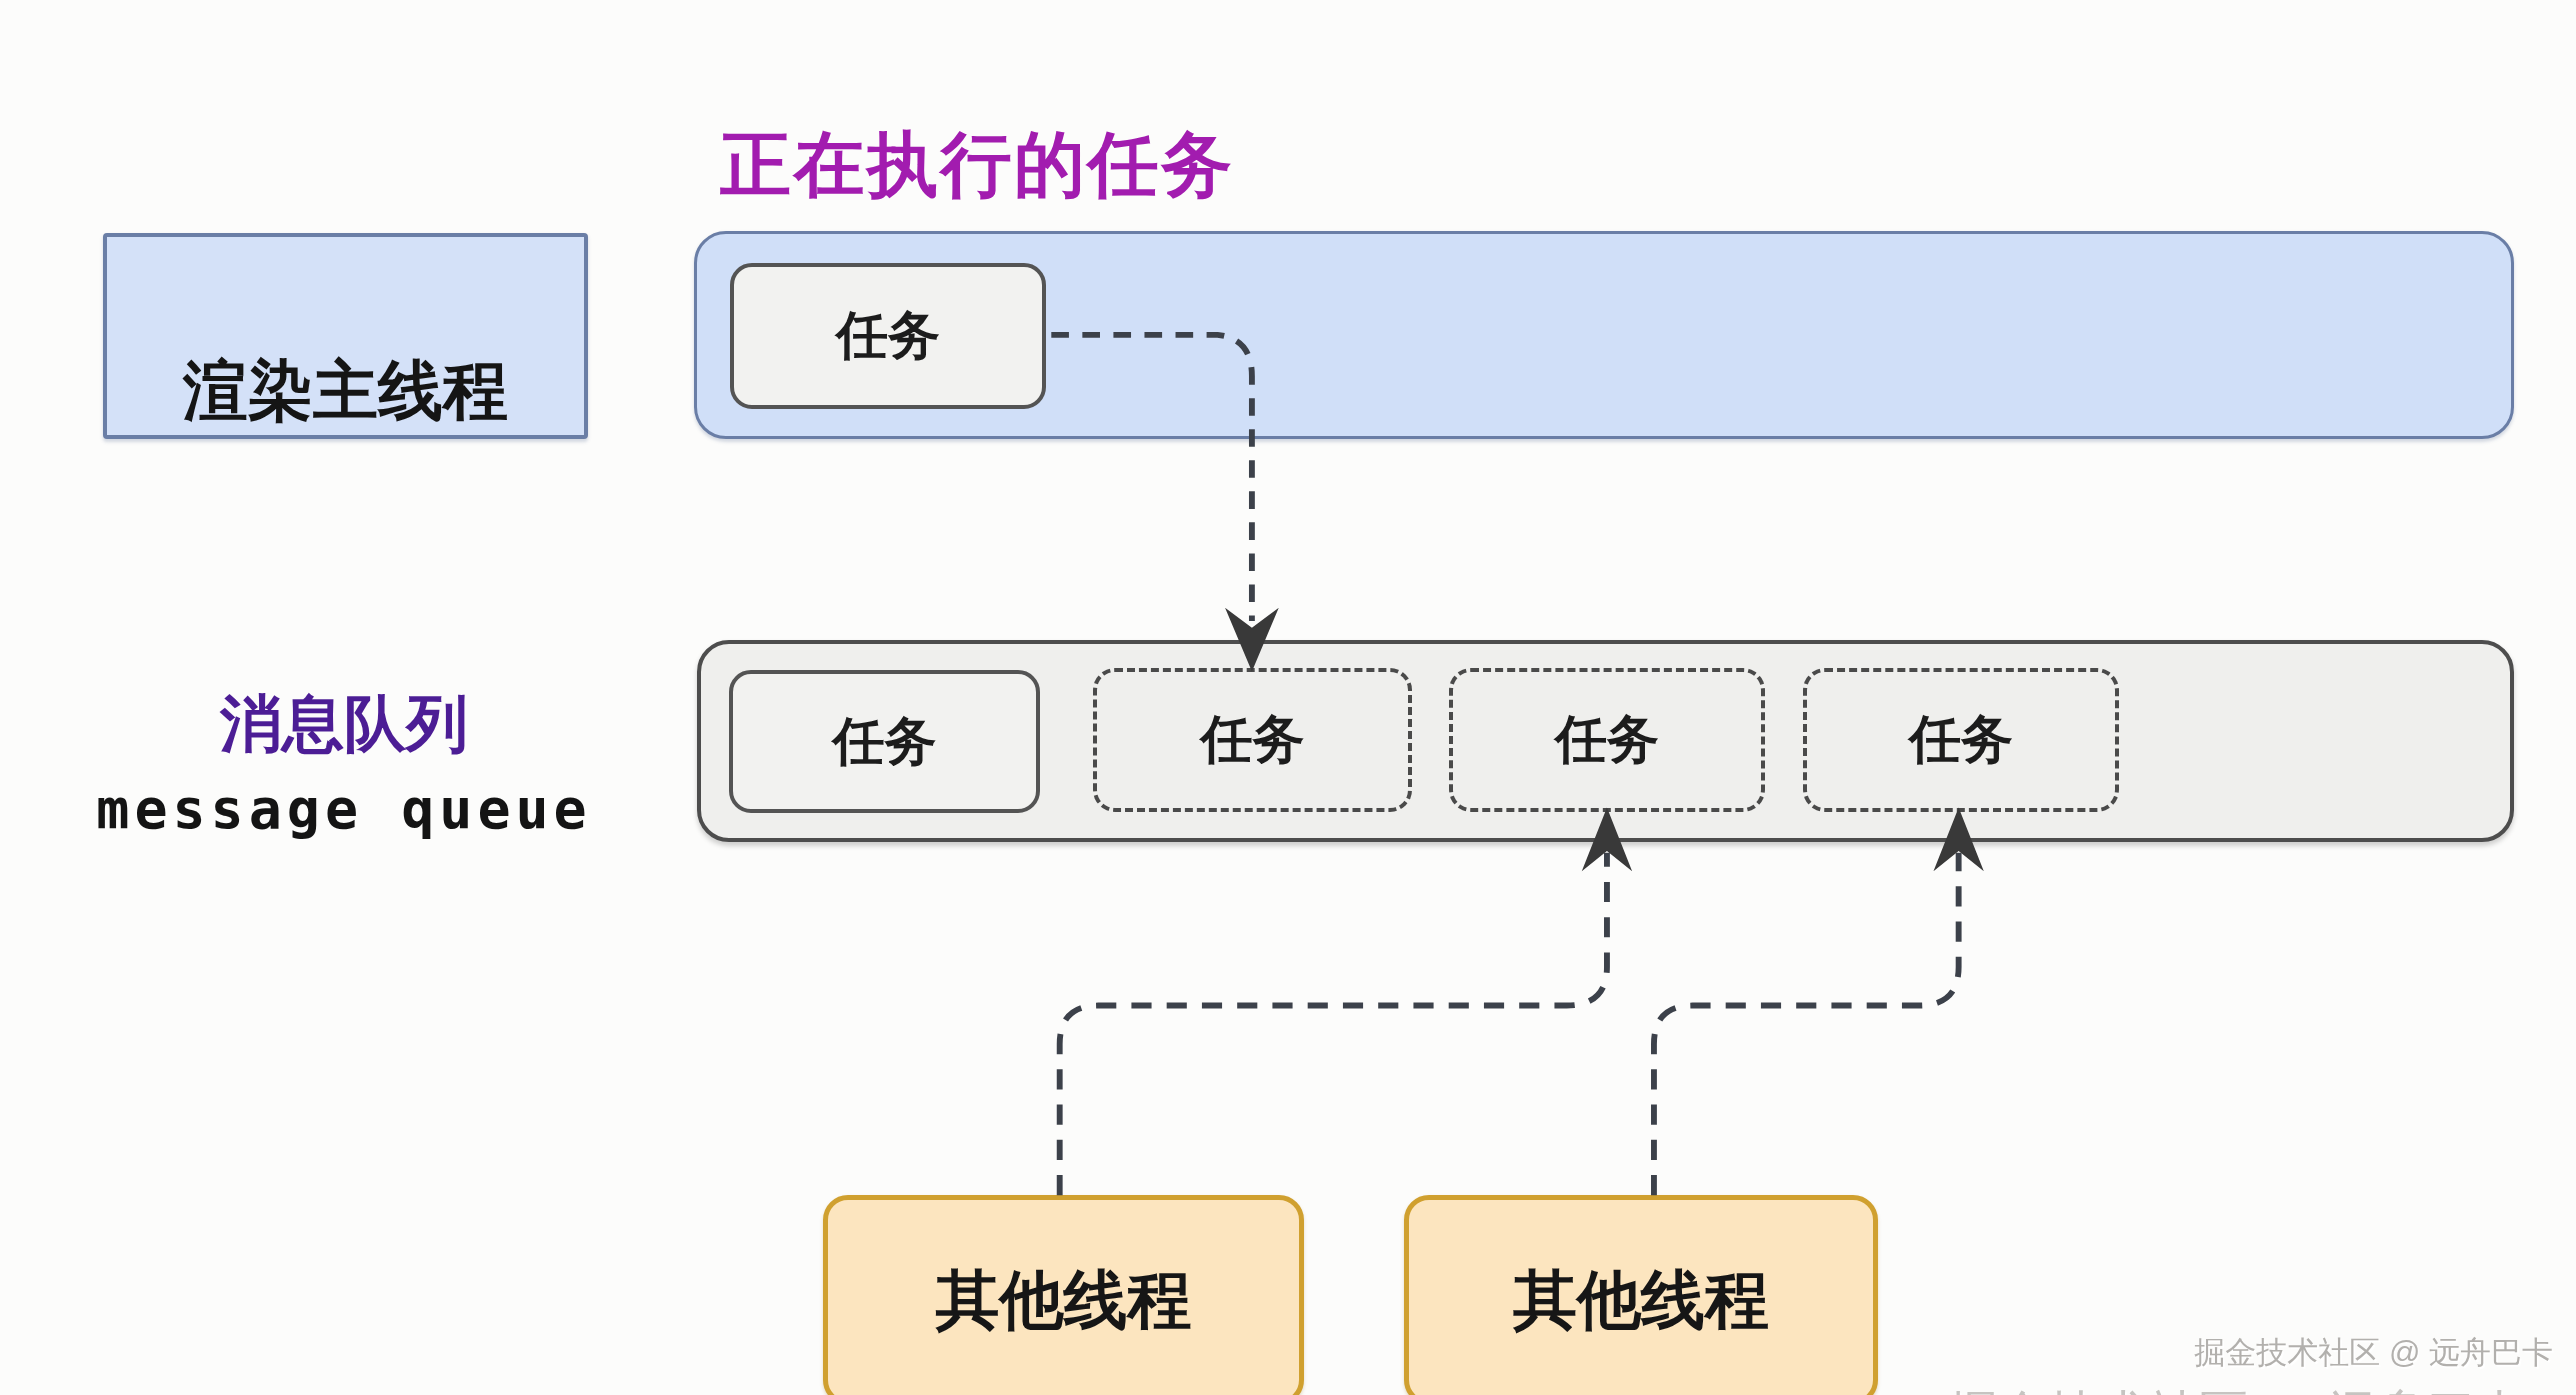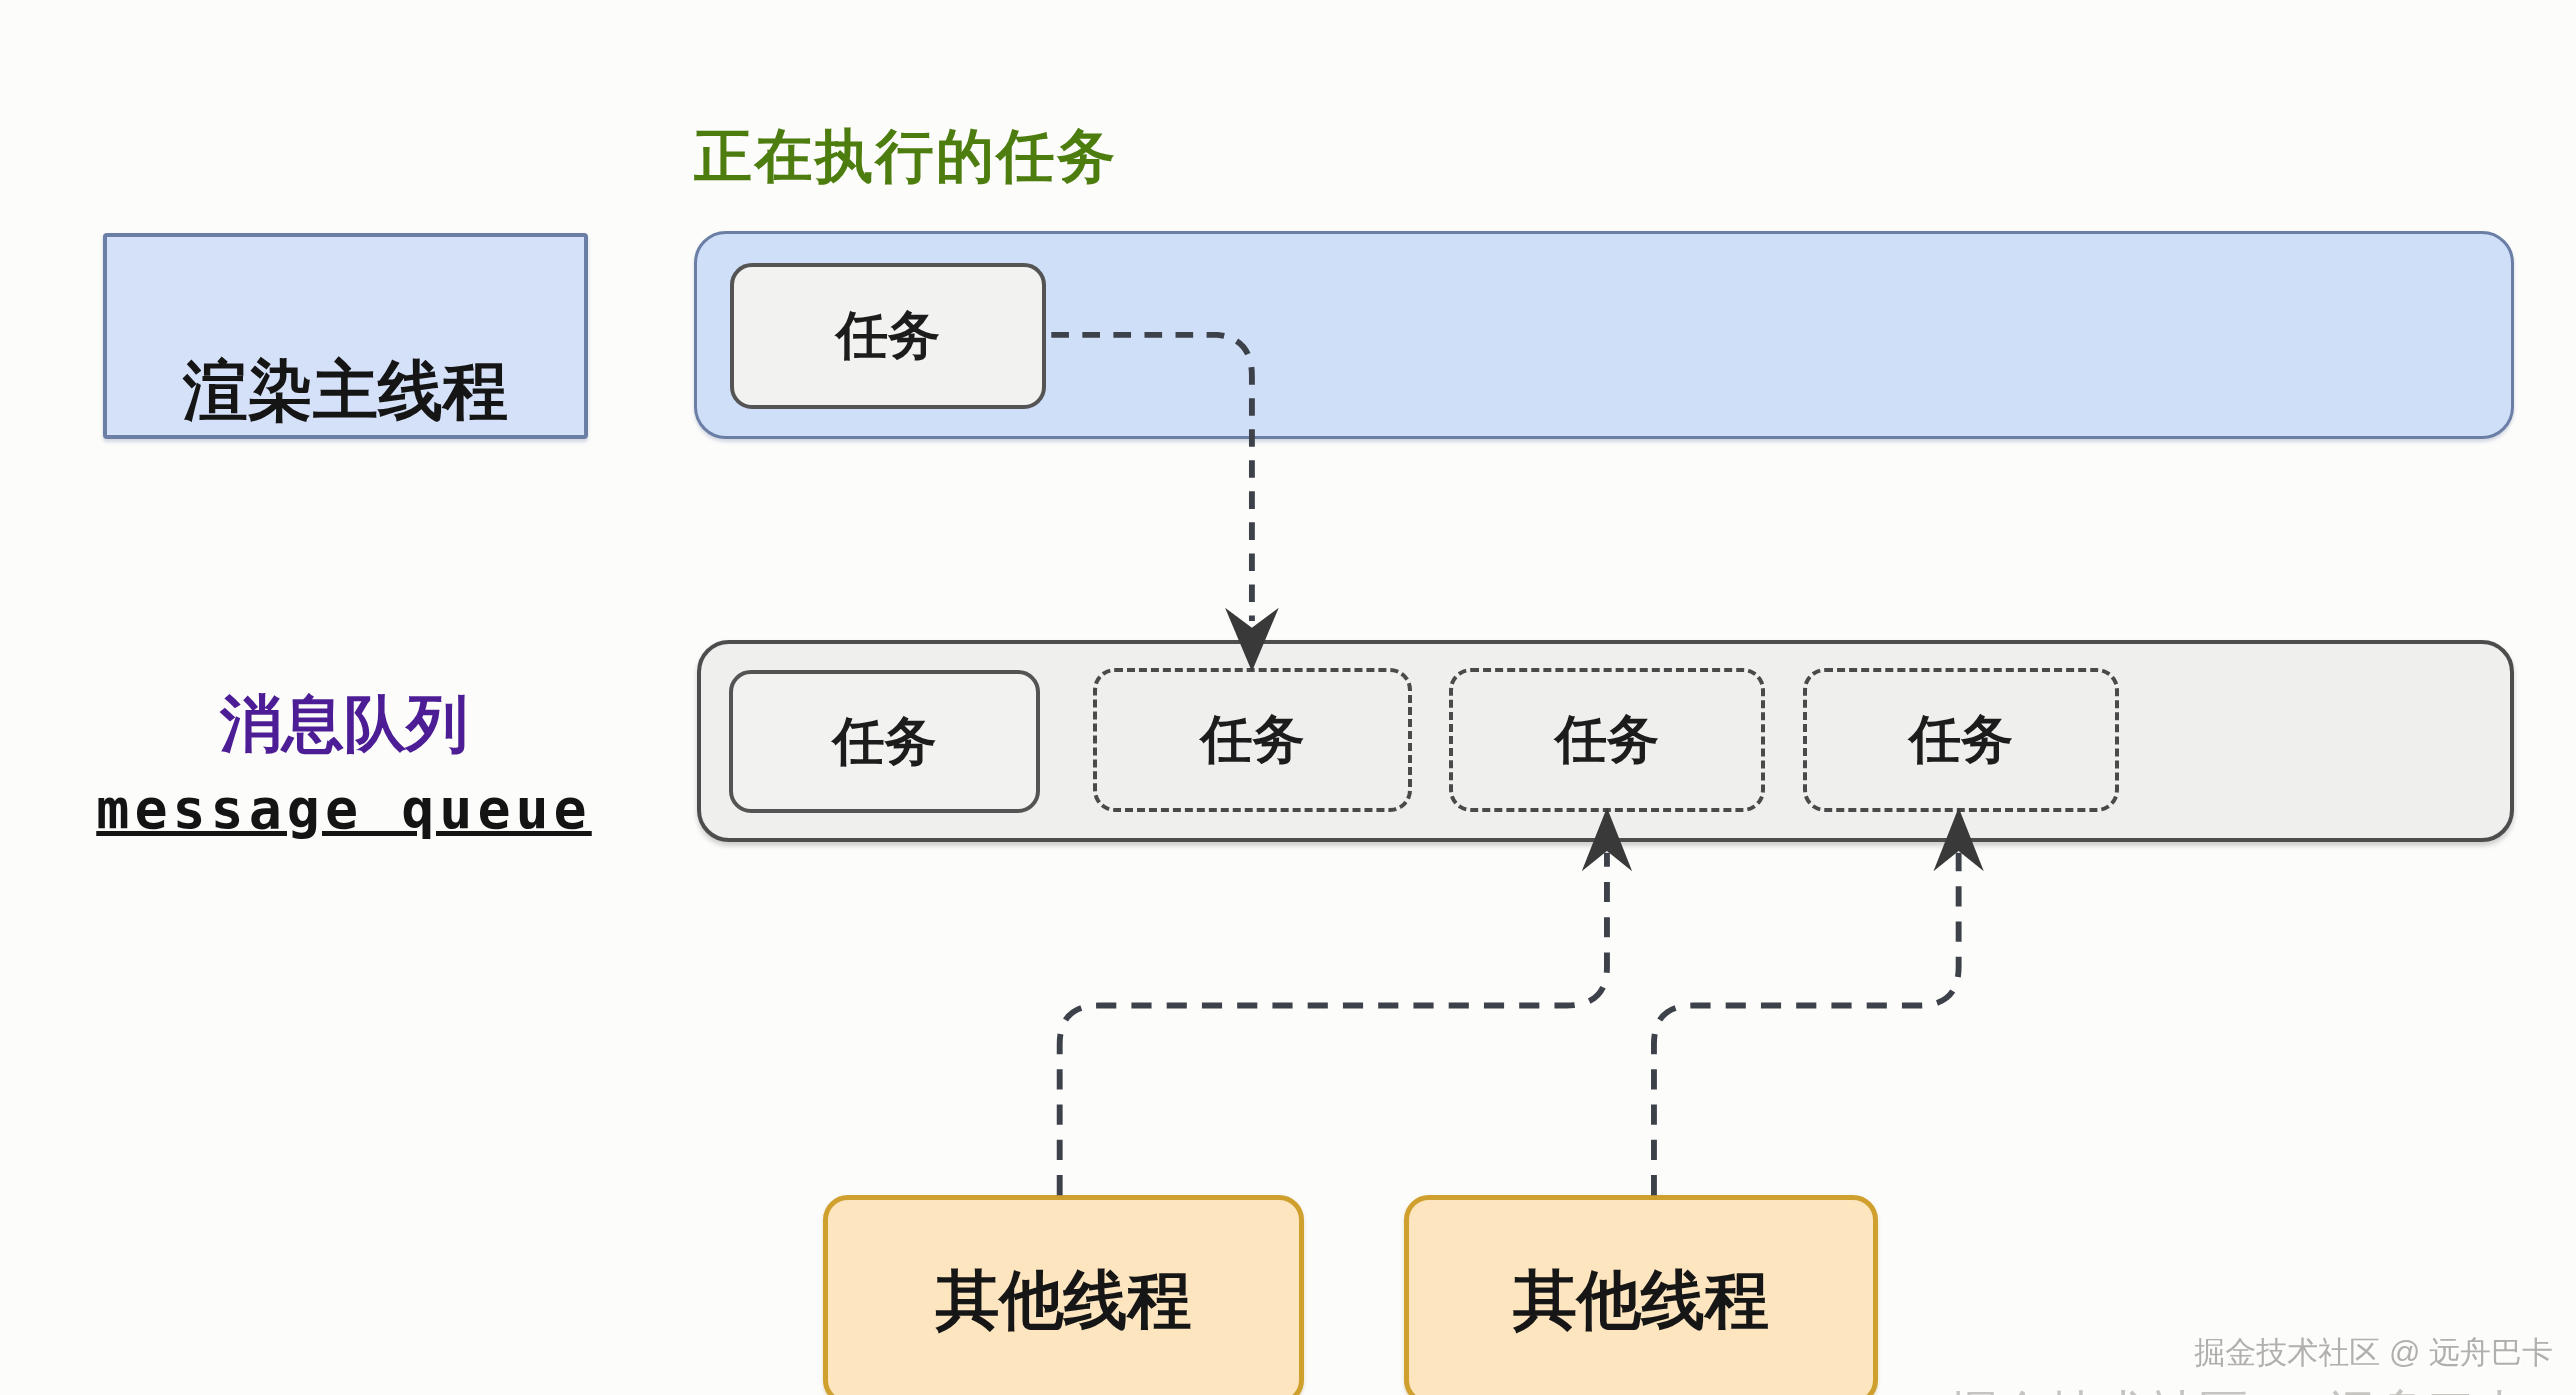--- a/index.html
+++ b/index.html
@@ -4,21 +4,21 @@
 <style>
   html,body{margin:0;padding:0;background:#fcfcfb;}
   .canvas{
     position:relative;width:2576px;height:1395px;overflow:hidden;
     background:#fcfcfb;
     font-family:"Liberation Sans","DejaVu Sans",sans-serif;
     color:#151515;
   }
   .abs{position:absolute;box-sizing:border-box;}
   .title{
-    left:694px;top:118px;font-size:58px;font-weight:700;letter-spacing:2.5px;color:#4d7c0f;
+    left:720px;top:118px;font-size:71px;font-weight:700;letter-spacing:2.5px;color:#a21caf;
   }
   .thread-box{
     left:103px;top:233px;width:485px;height:206px;
     background:#d4e1f8;border:4.2px solid #6a7ea6;border-radius:4px;
     display:flex;align-items:flex-end;justify-content:center;
     font-size:65px;font-weight:700;
     box-shadow:0 2.5px 3.4px rgba(90,110,150,.25);
   }
   .thread-track{
     left:694px;top:231px;width:1820px;height:208px;
@@ -45,21 +45,21 @@
   .q2{left:1093px;top:668px;width:319px;height:144px;}
   .q3{left:1449px;top:668px;width:316px;height:144px;}
   .q4{left:1803px;top:668px;width:316px;height:144px;}
   .queue-label-cn{
     left:50px;top:682px;width:588px;text-align:center;
     font-size:62px;font-weight:700;color:#4c1d95;
   }
   .queue-label-en{
     left:40px;top:777px;width:608px;text-align:center;
     font-family:"DejaVu Sans Mono","Liberation Mono",monospace;
-    font-size:55px;font-weight:700;letter-spacing:5px;color:#141414;text-decoration:underline;
+    font-size:55px;font-weight:700;letter-spacing:5px;color:#141414;
   }
   .other-thread{
     background:#fce5bf;border:5px solid #d0a02f;border-radius:25px;
     display:flex;align-items:center;justify-content:center;
     font-size:64px;font-weight:700;color:#161616;
     box-shadow:0 2.5px 3.4px rgba(160,120,30,.25);
   }
   .ot1{left:823px;top:1195px;width:481px;height:210px;}
   .ot2{left:1404px;top:1195px;width:474px;height:210px;}
   .wire-layer{left:0;top:0;width:2576px;height:1395px;pointer-events:none;}

